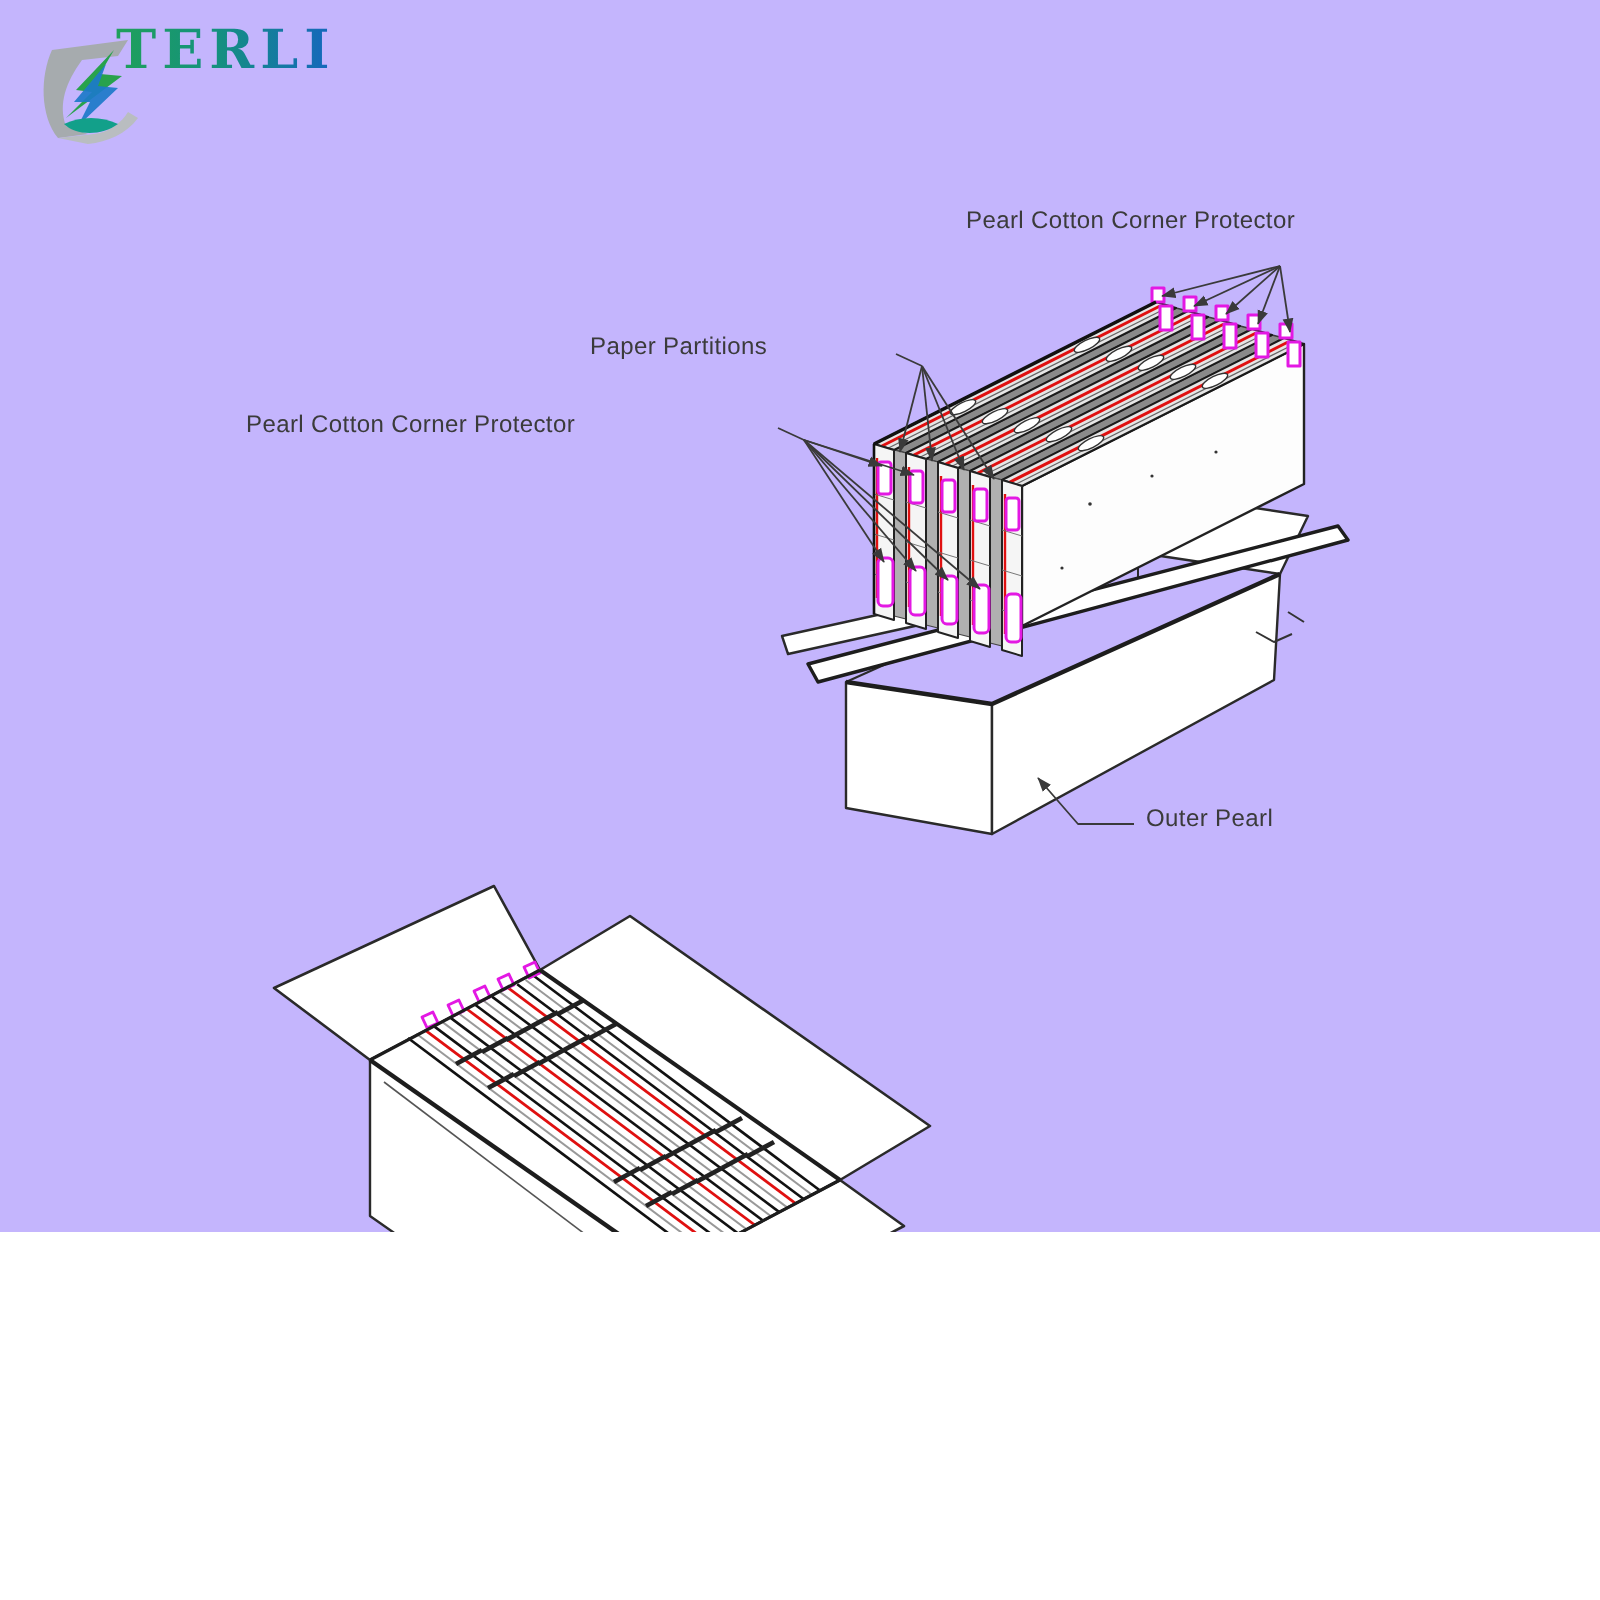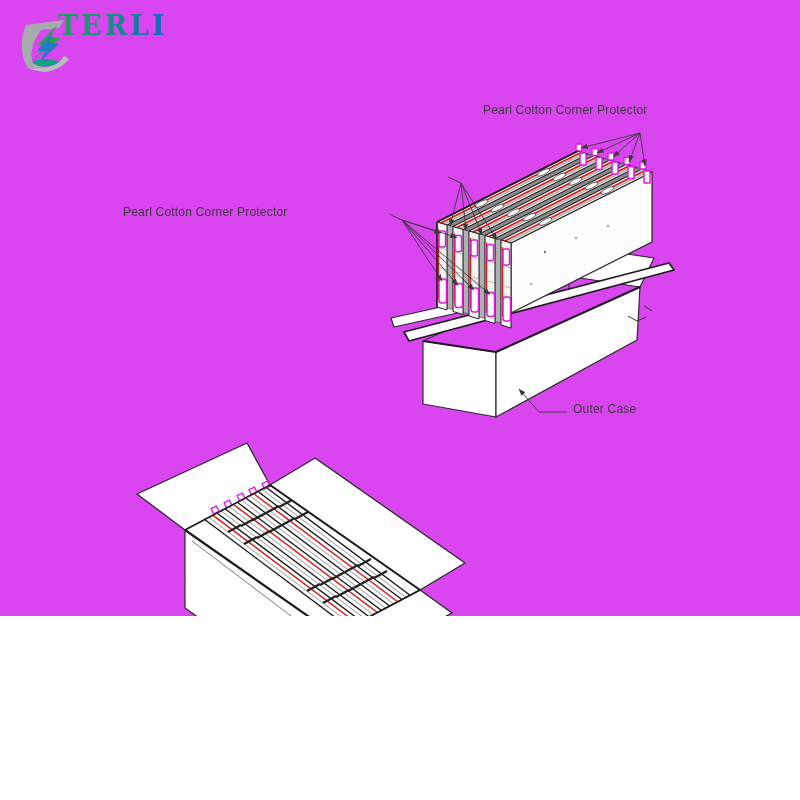--- a/index.html
+++ b/index.html
@@ -1,16 +1,16 @@
 <!DOCTYPE html>
 <html><head>
 <meta charset="utf-8">
 <style>
   html,body{margin:0;padding:0;background:#ffffff;}
-  #page{position:relative;width:800px;height:616px;background:#d946ef;overflow:hidden;
+  #page{position:relative;width:800px;height:616px;background:#c4b5fd;overflow:hidden;
         font-family:"Liberation Sans",sans-serif;}
   .lbl{position:absolute;color:#3b3b3b;font-size:12px;letter-spacing:.2px;white-space:nowrap;}
   #brand{position:absolute;left:14px;top:16px;display:flex;align-items:center;}
   #brand-text{position:absolute;left:58px;top:10px;font-family:"DejaVu Serif",serif;
       font-weight:bold;font-size:27px;letter-spacing:3px;
       background:linear-gradient(90deg,#1fa05a 0%,#14917e 45%,#1565c0 100%);
       -webkit-background-clip:text;background-clip:text;color:transparent;
       -webkit-text-fill-color:transparent;}
   svg{position:absolute;left:0;top:0;}
 </style>
@@ -26,22 +26,23 @@
         <path fill="#b9bdc0" d="M13,51 L31,49 C39,48 45,43 48,38 L53,41 C47,49 38,53 28,54 Z"></path>
         <path fill="#28a24c" d="M41,7 L22,27 L30,28 L17,41 L45,20 L34,19 Z"></path>
         <path fill="#1c79c9" d="M37,14 L21,33 L29,33 L23,45 L43,26 L33,25 Z" opacity="0.92"></path>
         <path fill="#12a08a" d="M16,44 C24,40 35,40 43,44 C35,50 22,50 16,44 Z"></path>
       </g>
     </svg>
   </div>
   <div id="brand-text">TERLI</div>
 
   <div class="lbl" style="left:483px;top:103px;">Pearl Cotton Corner Protector</div>
+  <div class="lbl" style="left:295px;top:166px;">Paper Partitions</div>
   <div class="lbl" style="left:123px;top:205px;">Pearl Cotton Corner Protector</div>
-  <div class="lbl" style="left:573px;top:402px;">Outer Case</div>
+  <div class="lbl" style="left:573px;top:402px;">Outer Pearl</div>
 
   <svg width="800" height="800" viewBox="0 0 800 800">
     <defs>
       <marker id="arr" markerWidth="9" markerHeight="8" refX="7.5" refY="4" orient="auto">
         <path d="M0,1 L8,4 L0,7 z" fill="#3a3a3a"></path>
       </marker>
     </defs>
 
     <g stroke-linejoin="round">
 

